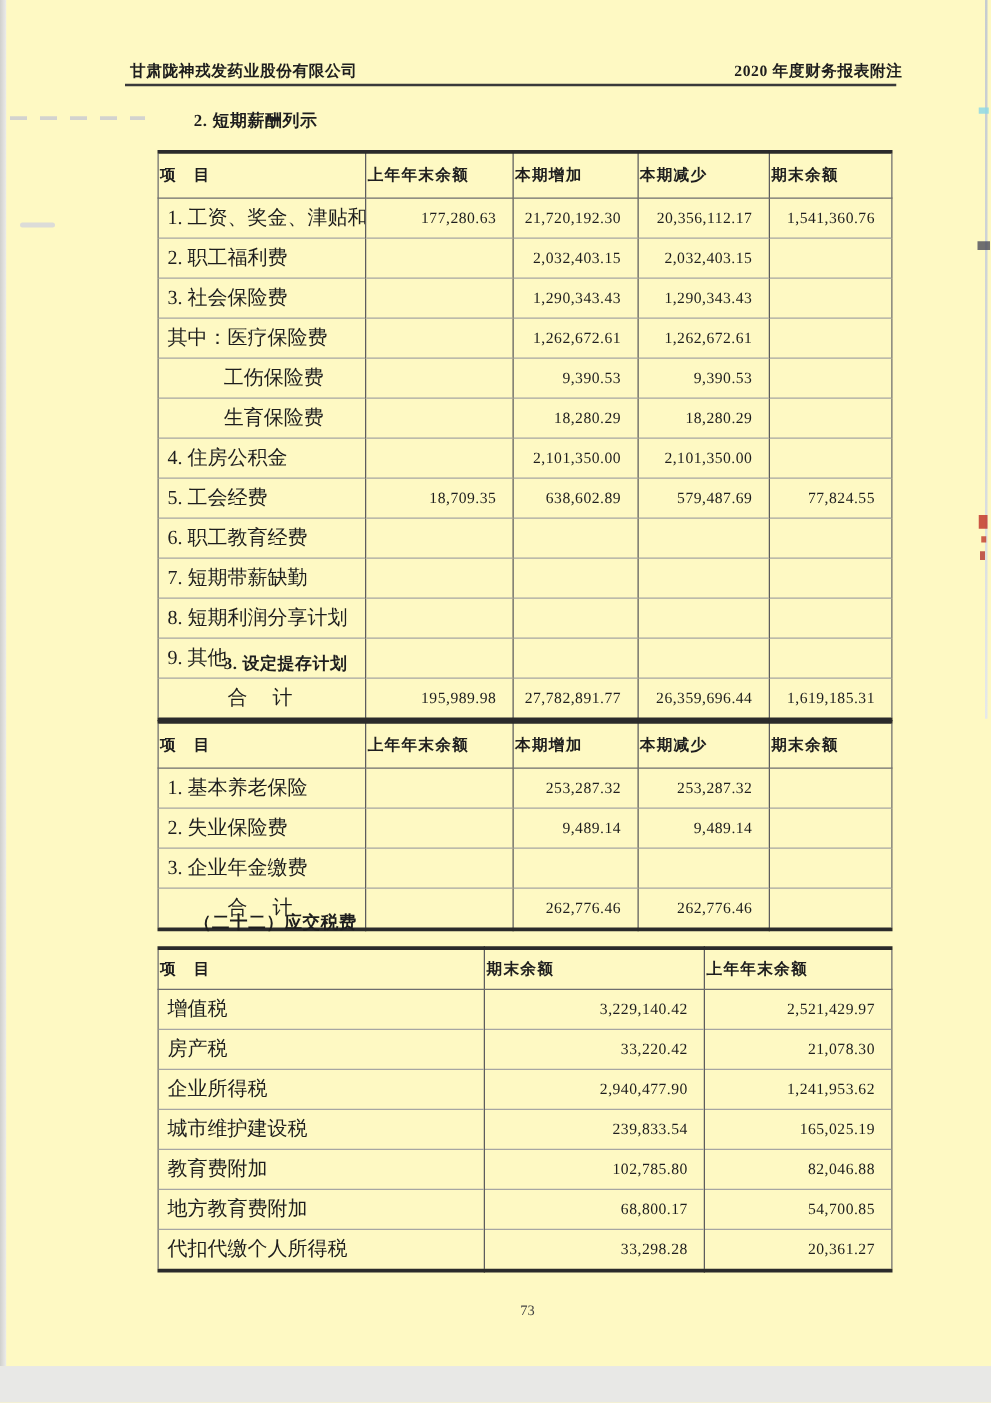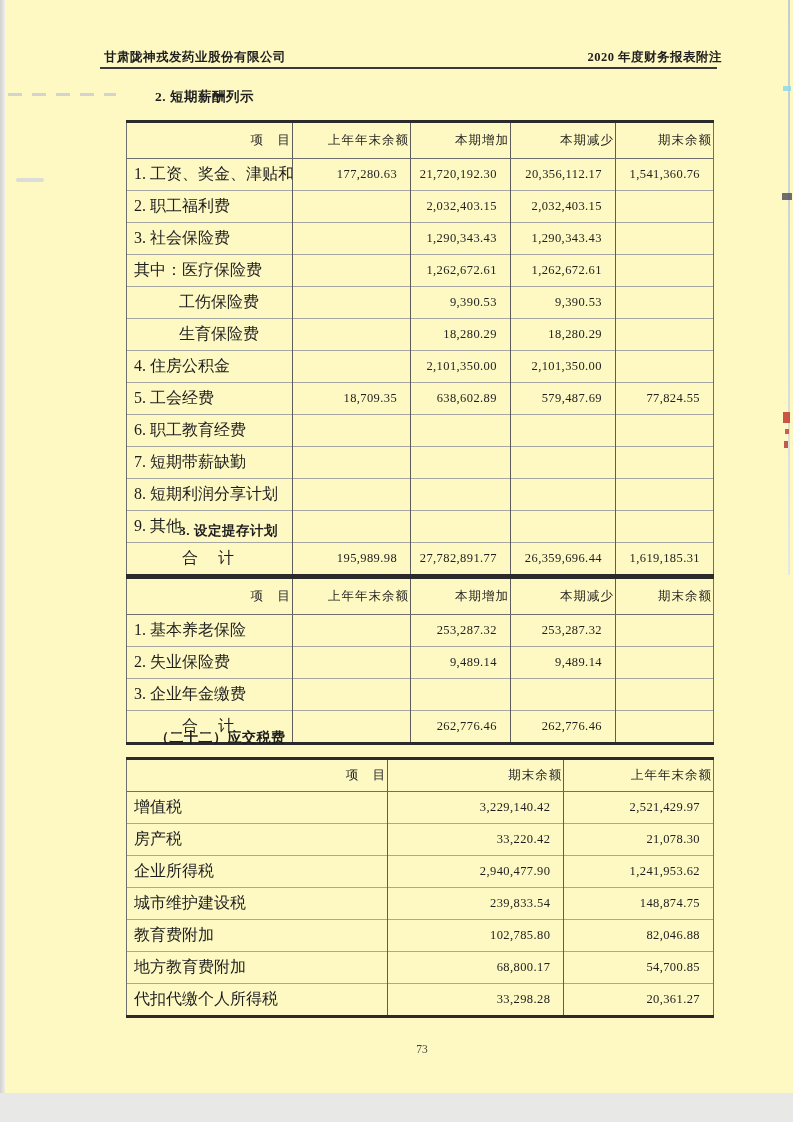--- a/index.html
+++ b/index.html
@@ -22,21 +22,21 @@
   .t2{top:88px;} .t3{top:522px;margin-left:24px;} .t22{top:729px;font-size:14px;}
   
   .tbl{
     position:absolute;left:126px;width:588px;
     border-collapse:collapse;table-layout:fixed;
     font-size:12.5px;
   }
   .tbl1{top:120px;} .tbl2{top:576px;} .tbl3{top:757px;}
   .tbl{border-top:3px solid #2b2b2b;border-bottom:3px solid #2b2b2b;}
   .tbl th{
-    height:33px;font-weight:400;font-size:12.5px;text-align:right;
+    height:33px;font-weight:700;font-size:12.5px;text-align:left;
     border-left:1px solid #5d5d5d;border-right:1px solid #5d5d5d;
     border-bottom:1px solid #6e6e6e;letter-spacing:1px;
   }
   .tbl3 th{height:29px;}
   .tbl td{
     height:29px;
     border-left:1px solid #5d5d5d;border-right:1px solid #5d5d5d;
     border-top:1px solid #a6a6a2;
     white-space:nowrap;overflow:hidden;
   }
@@ -263,21 +263,21 @@
         <td class="num">21,078.30</td>
       </tr>
       <tr>
         <td class="lab">企业所得税</td>
         <td class="num">2,940,477.90</td>
         <td class="num">1,241,953.62</td>
       </tr>
       <tr>
         <td class="lab">城市维护建设税</td>
         <td class="num">239,833.54</td>
-        <td class="num">148,874.75</td>
+        <td class="num">165,025.19</td>
       </tr>
       <tr>
         <td class="lab">教育费附加</td>
         <td class="num">102,785.80</td>
         <td class="num">82,046.88</td>
       </tr>
       <tr>
         <td class="lab">地方教育费附加</td>
         <td class="num">68,800.17</td>
         <td class="num">54,700.85</td>

